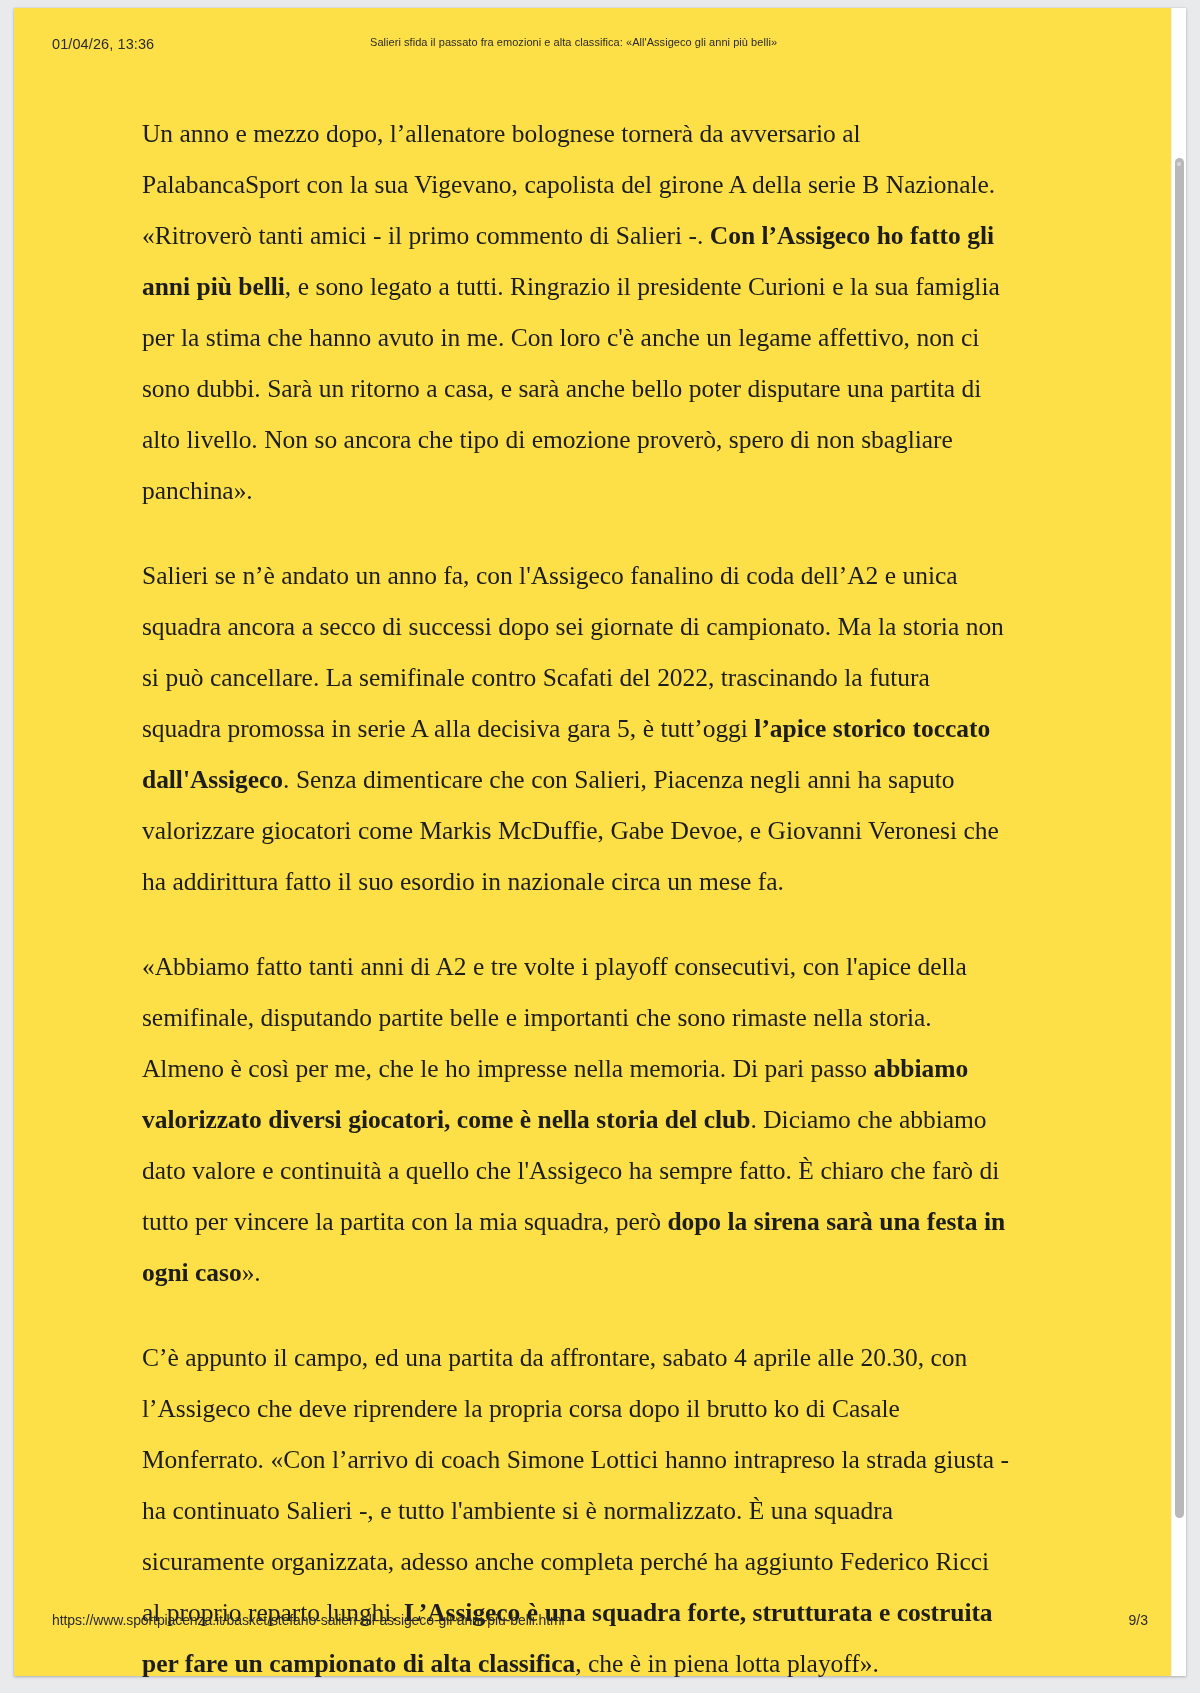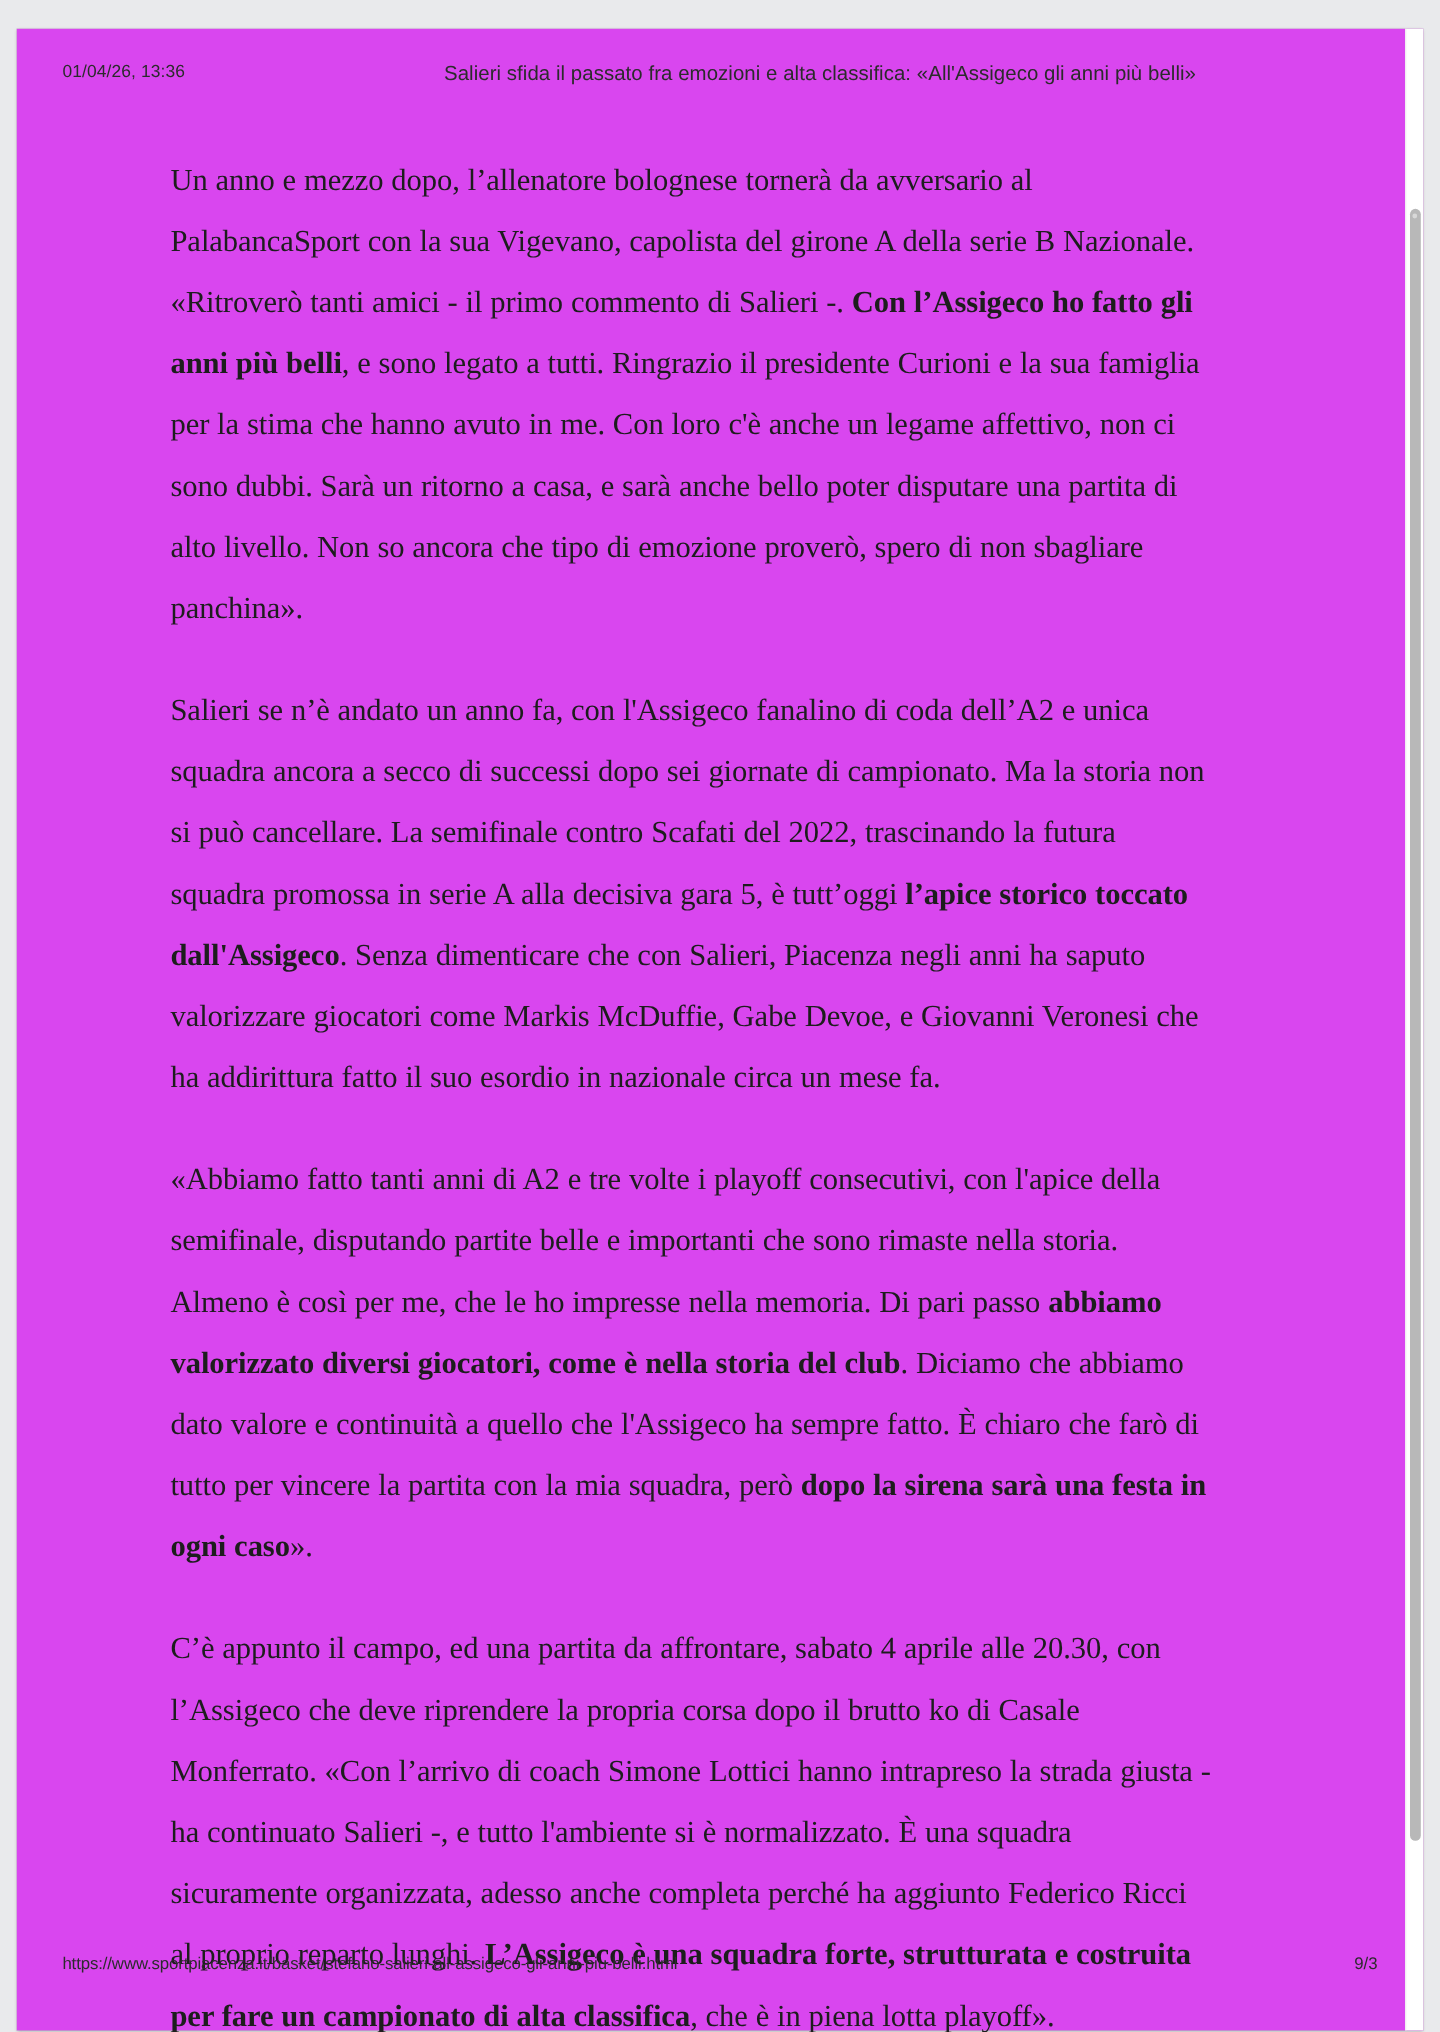--- a/index.html
+++ b/index.html
@@ -10,44 +10,44 @@
     overflow: hidden;
   }
   body {
     font-family: "Liberation Sans", sans-serif;
     -webkit-font-smoothing: antialiased;
   }
 
   
   #page-sheet {
     position: absolute;
-    left: 14px; top: 24px;
+    left: 14px; top: 8px;
     width: 1172px; height: 1668px;
-    background: #d946ef;
+    background: #fde047;
     box-shadow: 0 1px 3px rgba(0,0,0,0.22), 0 0 0 0.5px rgba(0,0,0,0.06);
   }
 
   
   #running-head {
     position: absolute;
     left: 0; top: 28px;
     width: 1172px; height: 30px;
   }
   .rh-date {
     position: absolute;
     left: 38px; top: 0;
     font-size: 14.5px;
     color: #2b2b2b;
     letter-spacing: 0.1px;
     white-space: nowrap;
   }
   .rh-title {
     position: absolute;
     left: 356px; top: 0;
-    font-size: 17px;
+    font-size: 11px;
     color: #2b2b2b;
     letter-spacing: 0.05px;
     white-space: nowrap;
   }
 
   
   #article-body {
     position: absolute;
     left: 112px; top: 100px;
     width: 885px;

